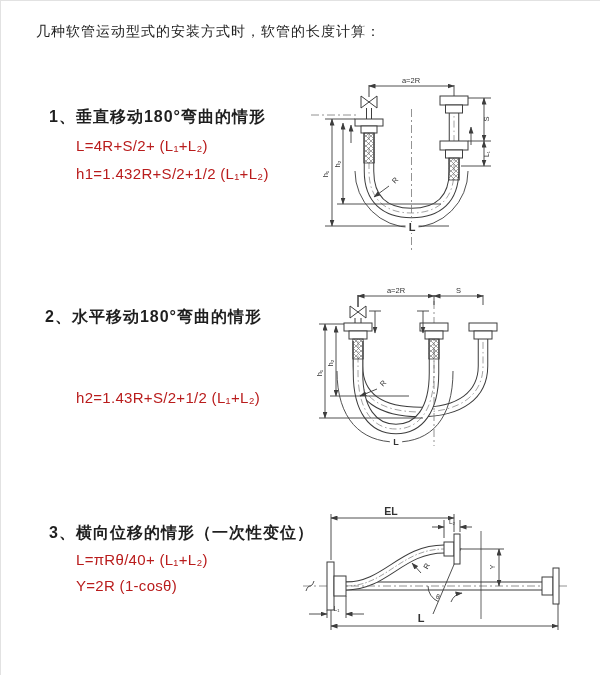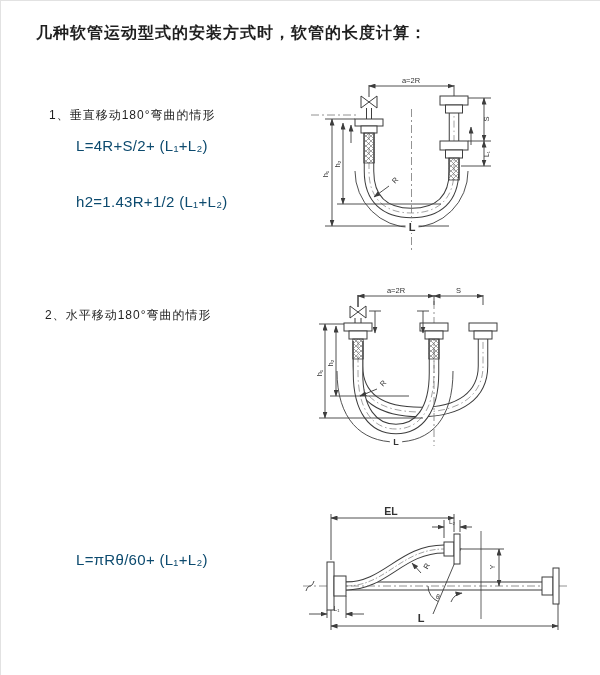--- a/index.html
+++ b/index.html
@@ -3,50 +3,53 @@
 <meta charset="utf-8">
 <style>
   html,body{margin:0;padding:0;background:#f3f3f3;}
   #page{
     position:relative;width:600px;height:675px;background:#ffffff;
     border:1px solid #e2e2e2;overflow:hidden;
     font-family:"Liberation Sans","DejaVu Sans",sans-serif;
     color:#1f1f1f;
   }
   .doc-title{
-    position:absolute;left:35px;top:22px;font-size:16px;font-weight:700;
+    position:absolute;left:35px;top:22px;font-size:14px;font-weight:400;
     letter-spacing:1px;white-space:nowrap;text-align:center;
   }
   .sec-heading{
-    position:absolute;font-size:12px;font-weight:400;letter-spacing:1px;white-space:nowrap;
+    position:absolute;font-size:16px;font-weight:700;letter-spacing:1px;white-space:nowrap;
   }
   .formula{
     position:absolute;left:75px;font-size:15px;font-weight:400;
-    letter-spacing:.3px;white-space:nowrap;color:#0c4a6e;
+    letter-spacing:.3px;white-space:nowrap;color:#b91c1c;
   }
   svg{position:absolute;overflow:visible;}
   svg text{font-family:"Liberation Sans","DejaVu Sans",sans-serif;fill:#333;}
   .lbl{font-size:7.5px;}
   .lbl-sm{font-size:6.5px;}
   .lbl-big{font-size:11px;font-weight:700;}
 </style>
 </head>
 <body>
 
 <div id="page">
 
   <div class="doc-title">几种软管运动型式的安装方式时，软管的长度计算：</div>
 
   <div class="sec-heading" style="left:48px;top:106px">1、垂直移动180°弯曲的情形</div>
   <div class="formula" style="top:136px">L=4R+S/2+ (L₁+L₂)</div>
-  <div class="formula" style="top:192px">h2=1.43R+1/2 (L₁+L₂)</div>
+  <div class="formula" style="top:164px">h1=1.432R+S/2+1/2 (L₁+L₂)</div>
 
   <div class="sec-heading" style="left:44px;top:306px">2、水平移动180°弯曲的情形</div>
-
-  <div class="formula" style="top:550px">L=πRθ/60+ (L₁+L₂)</div>
+  <div class="formula" style="top:388px">h2=1.43R+S/2+1/2 (L₁+L₂)</div>
+
+  <div class="sec-heading" style="left:48px;top:522px">3、横向位移的情形（一次性变位）</div>
+  <div class="formula" style="top:550px">L=πRθ/40+ (L₁+L₂)</div>
+  <div class="formula" style="top:576px">Y=2R (1-cosθ)</div>
 
   <svg style="left:310px;top:70px" width="280" height="190" viewBox="0 0 280 190">
     <defs>
       <marker id="ah1" markerWidth="7" markerHeight="5" refX="6.5" refY="2.5" orient="auto-start-reverse" markerUnits="userSpaceOnUse">
         <path d="M0,0 L7,2.5 L0,5 Z" fill="#3d3d3d"></path>
       </marker>
       <pattern id="br1" width="5" height="5" patternUnits="userSpaceOnUse">
         <path d="M0,5 L5,0 M0,0 L5,5" stroke="#666" stroke-width="0.6"></path>
       </pattern>
     </defs>

